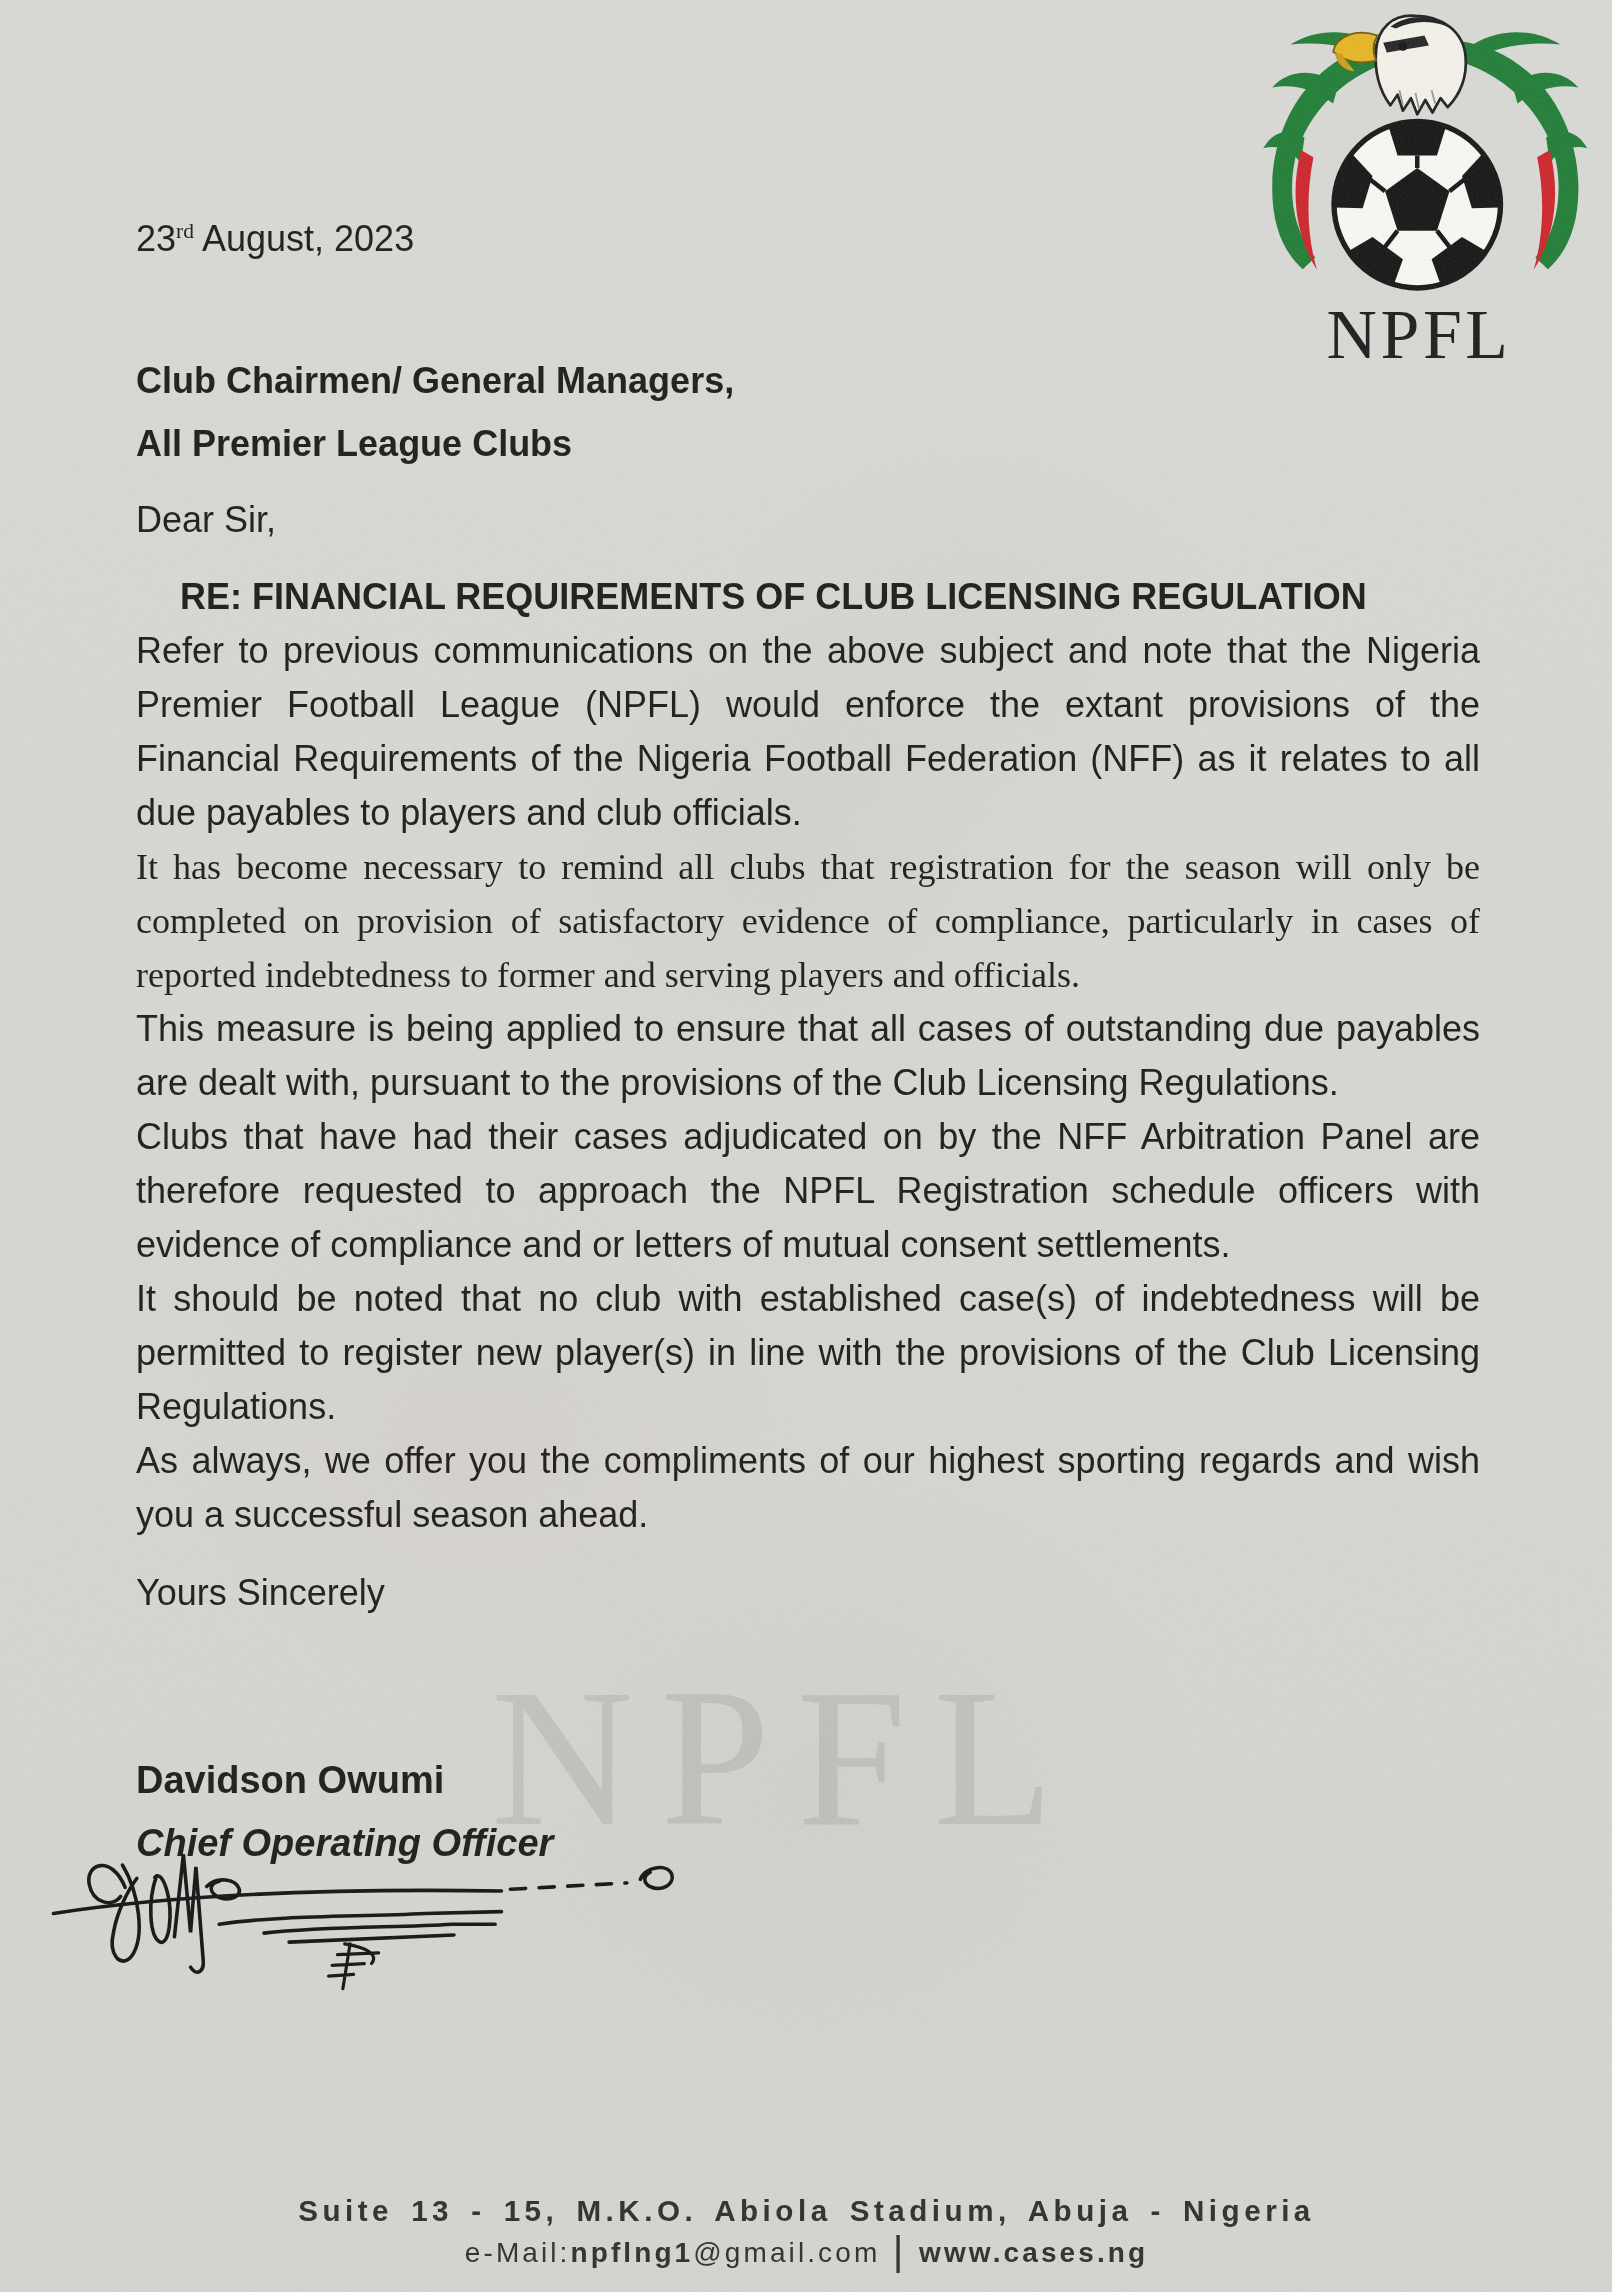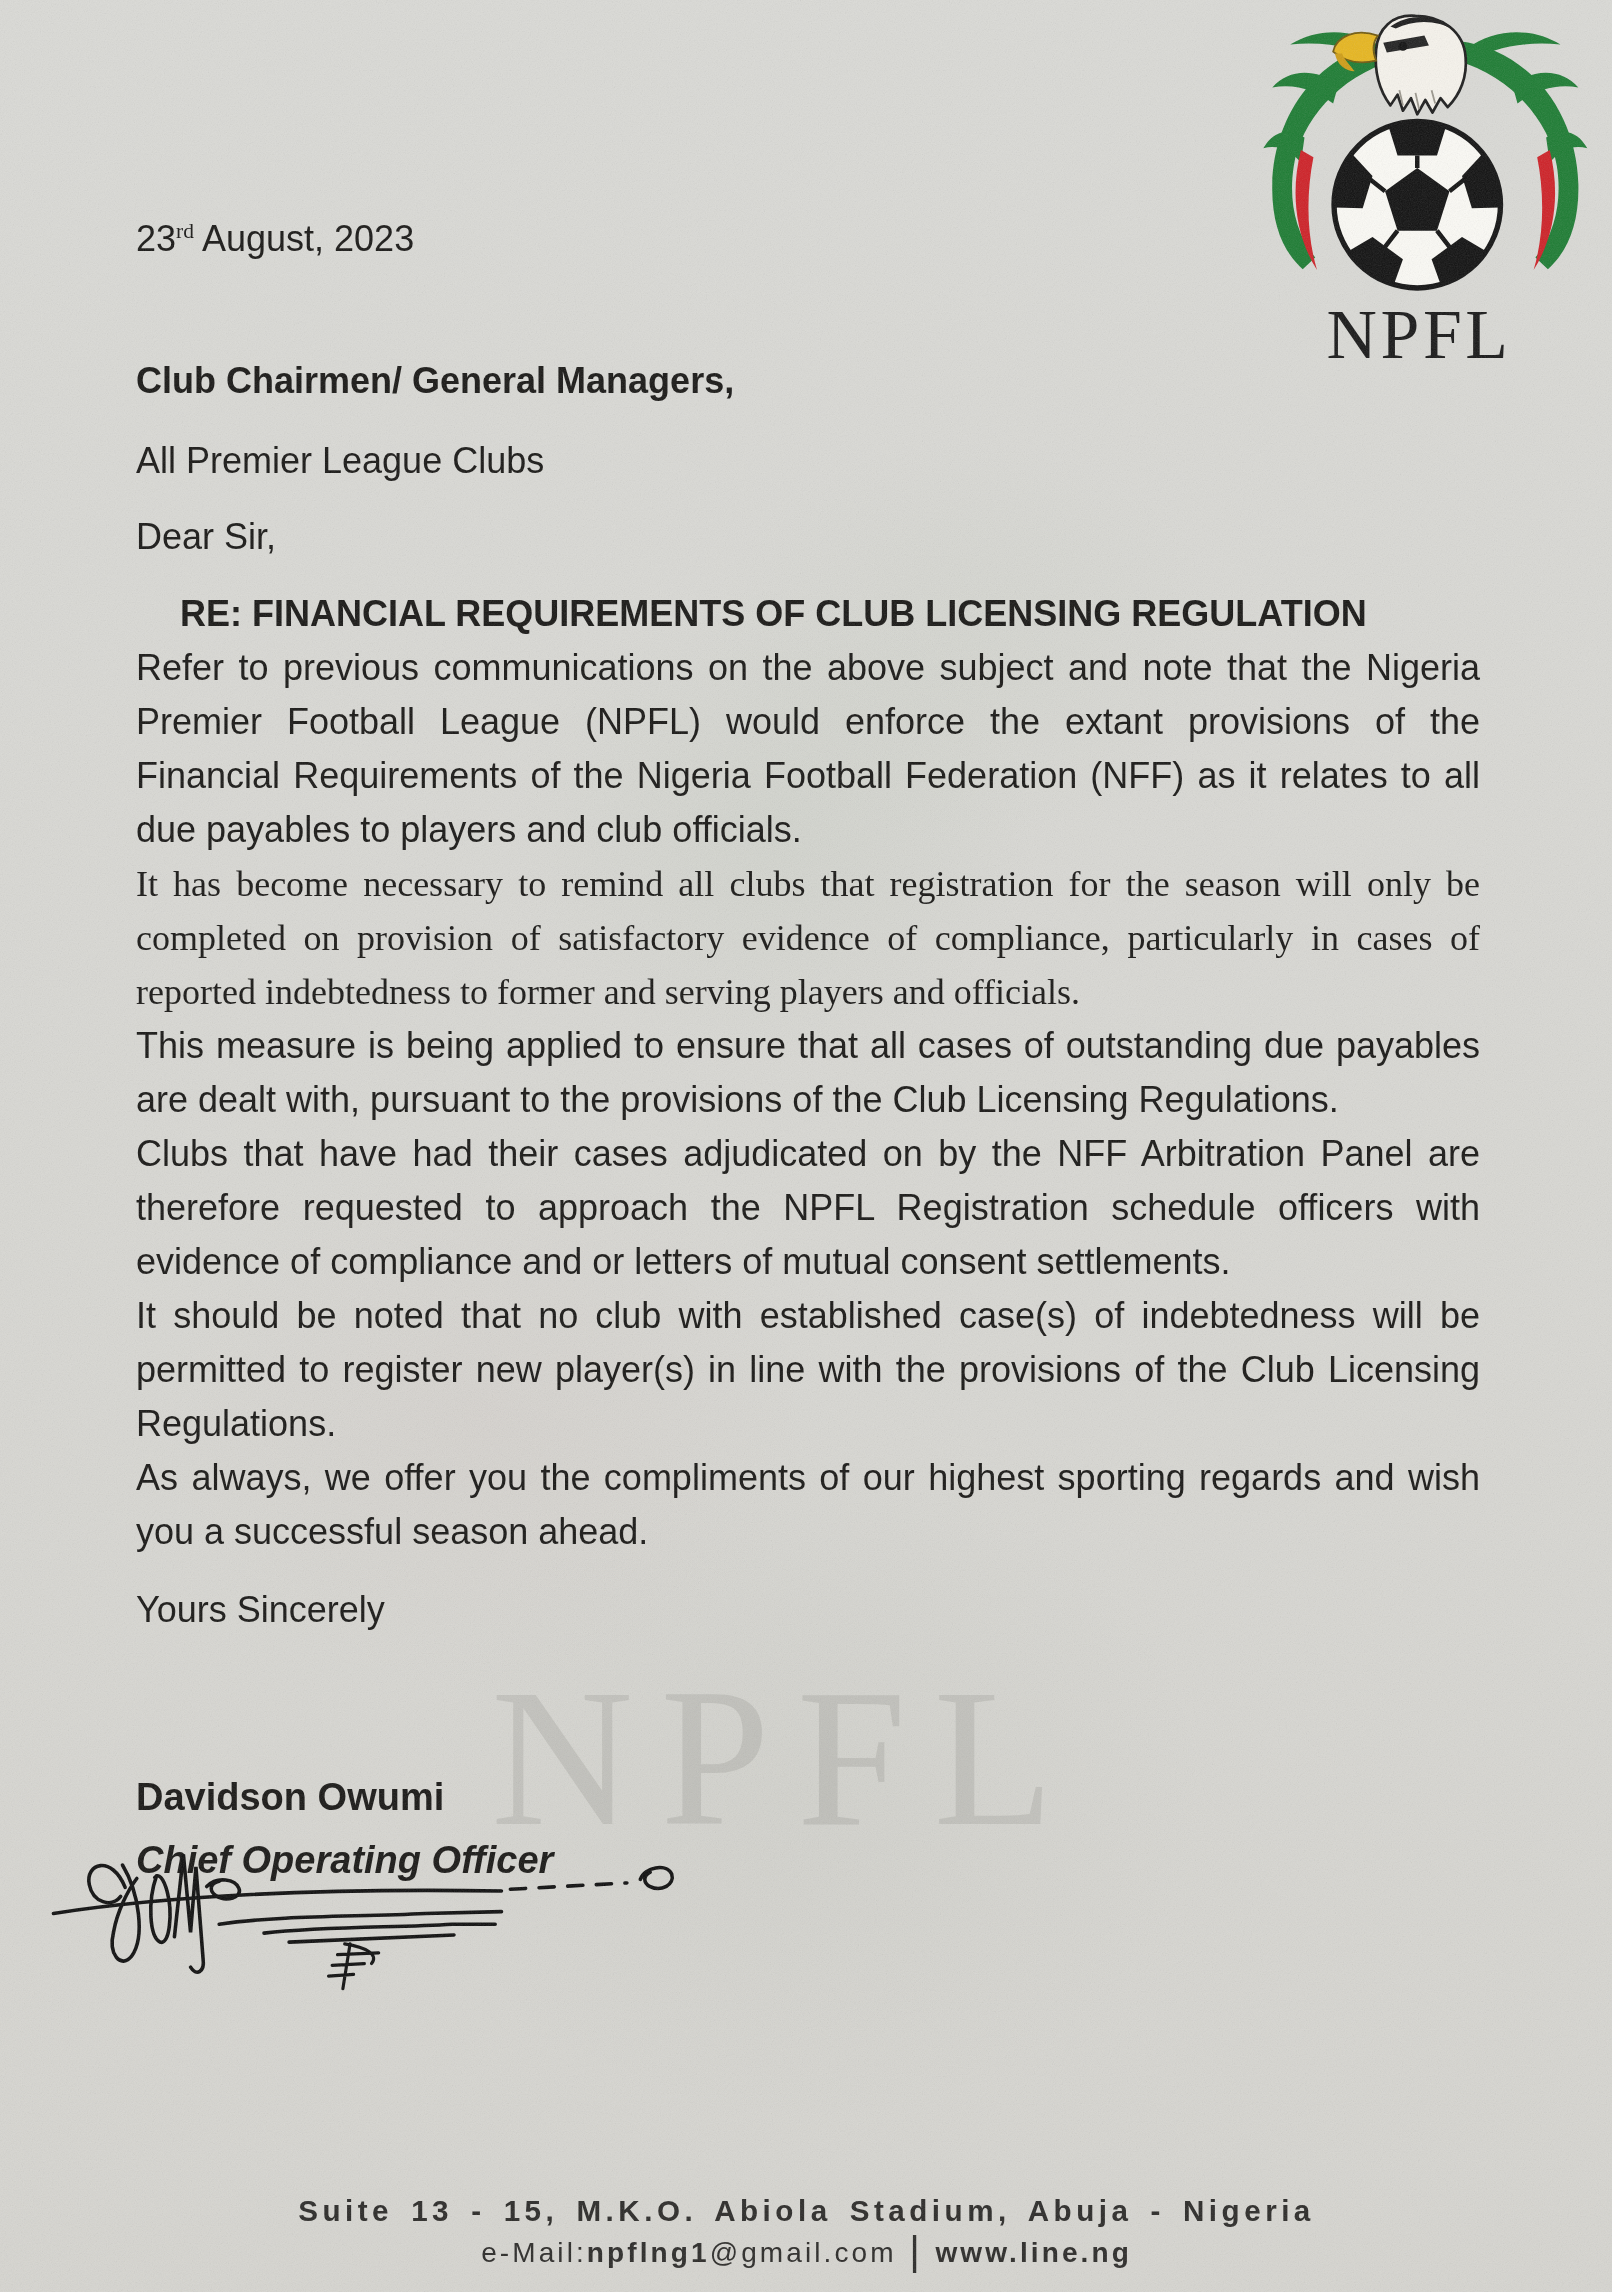--- a/index.html
+++ b/index.html
@@ -16,21 +16,21 @@
       radial-gradient(376px 287px at 60% 28%, rgba(158,176,150,0.08), transparent 70%),
       radial-gradient(537px 448px at 50% 78%, rgba(130,140,125,0.06), transparent 75%),
       linear-gradient(#dadad6,#d6d5d0);
   }
   .grain{position:absolute;inset:0;z-index:6;pointer-events:none;}
   .content{position:relative;z-index:3;padding:0 133px 0 136px;}
   .line{font-size:36px;line-height:54px;}
   .date{margin:212px 0 0 0;}
   .date sup{font-size:21.5px;line-height:0;font-family:Liberation Serif, serif;}
   .recipient-1{margin-top:88px;font-weight:bold;}
-  .recipient-2{margin-top:26px;}
+  .recipient-2{margin-top:9px;font-weight:bold;}
   .salutation{margin-top:22.4px;}
   .subject{margin-top:22.4px;font-weight:bold;margin-left:44px;}
   p.para{font-size:36px;line-height:54px;text-align:justify;margin:0;}
   .p1{margin-top:18px;}
   .p2{margin-top:16px;font-family:Liberation Serif, serif;}
   .p3{margin-top:18px;}
   .p4{margin-top:29.6px;}
   .p5{margin-top:13.4px;}
   .p6{margin-top:18px;}
   .p7{margin-top:19.7px;}
@@ -139,21 +139,21 @@
       <path d="M190,86 C260,76 340,78 420,74 L505,72"></path>
       <path d="M240,96 C310,88 390,90 450,86 L498,86"></path>
       <path d="M268,106 L452,98"></path>
       <path d="M330,108 C355,112 368,120 360,130" stroke-width="3.5"></path>
       <path d="M322,120 L368,118 M316,132 L352,130 M312,144 L340,142 M336,108 L328,158" stroke-width="3.5"></path>
     </svg>
   </div>
 
   <div class="footer">
     <div class="footer-line1">Suite 13 - 15, M.K.O. Abiola Stadium, Abuja - Nigeria</div>
-    <div class="footer-line2"><span>e-Mail:</span><span class="bold">npflng1</span><span>@gmail.com</span><span class="pipe">|</span><span class="bold">www.line.ng</span></div>
+    <div class="footer-line2"><span>e-Mail:</span><span class="bold">npflng1</span><span>@gmail.com</span><span class="pipe">|</span><span class="bold">www.cases.ng</span></div>
   </div>
 
   <svg class="grain" width="1613" height="2293" xmlns="http://www.w3.org/2000/svg" viewBox="0 0 1801 2560">
     <filter id="grainf">
       <feTurbulence type="fractalNoise" baseFrequency="0.8" numOctaves="3" stitchTiles="stitch"></feTurbulence>
       <feColorMatrix type="saturate" values="0"></feColorMatrix>
     </filter>
     <rect width="1801" height="2560" filter="url(#grainf)" opacity="0.16"></rect>
   </svg>
 

